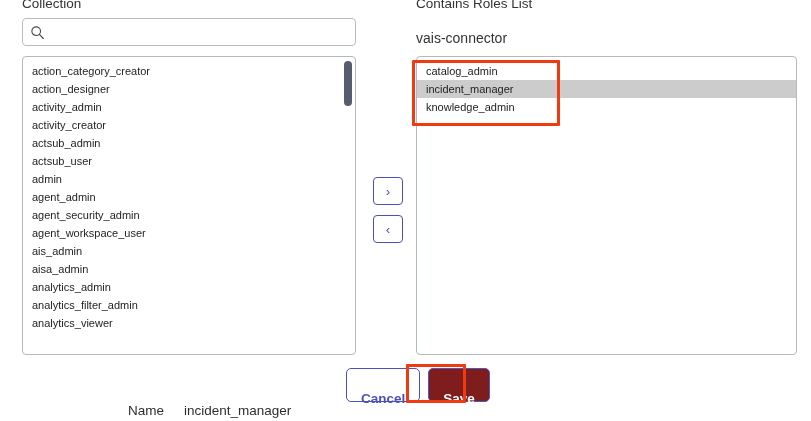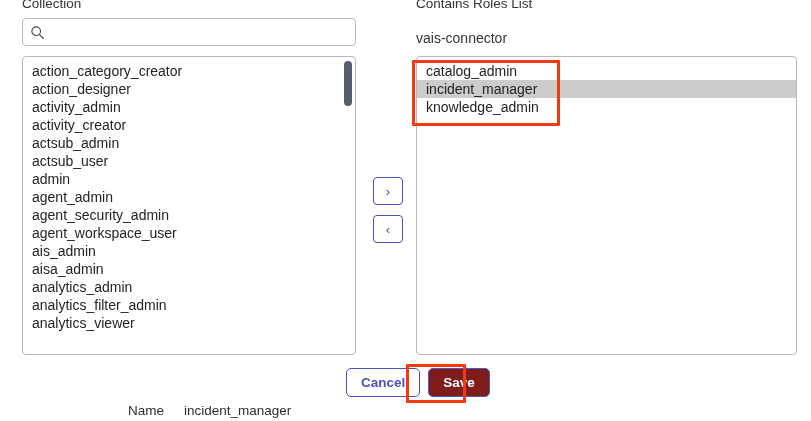--- a/index.html
+++ b/index.html
@@ -95,21 +95,21 @@
     position: absolute;
     inset: 0;
     overflow: hidden;
     padding: 5px 0 0 0;
   }
 
   .list-item {
     height: 18px;
     line-height: 18px;
     padding: 0 9px;
-    font-size: 14px;
+    font-size: 11px;
     color: #232323;
     white-space: nowrap;
     overflow: hidden;
     cursor: default;
   }
   .list-item.selected {
     background: #cccccc;
   }
 
   
@@ -186,21 +186,21 @@
     align-items: center;
     gap: 8px;
   }
   .btn {
     font-family: inherit;
     font-size: 13.5px;
     font-weight: bold;
     border-radius: 5px;
     box-sizing: border-box;
     cursor: pointer;
-    padding: 0 14px;
+    padding: 16px 14px;
     height: 29px;
     line-height: 27px;
   }
   .btn-secondary {
     background: #ffffff;
     border: 1px solid #4d50b8;
     color: #4d50b8;
   }
   .btn-primary {
     background: #7f1d1d;

